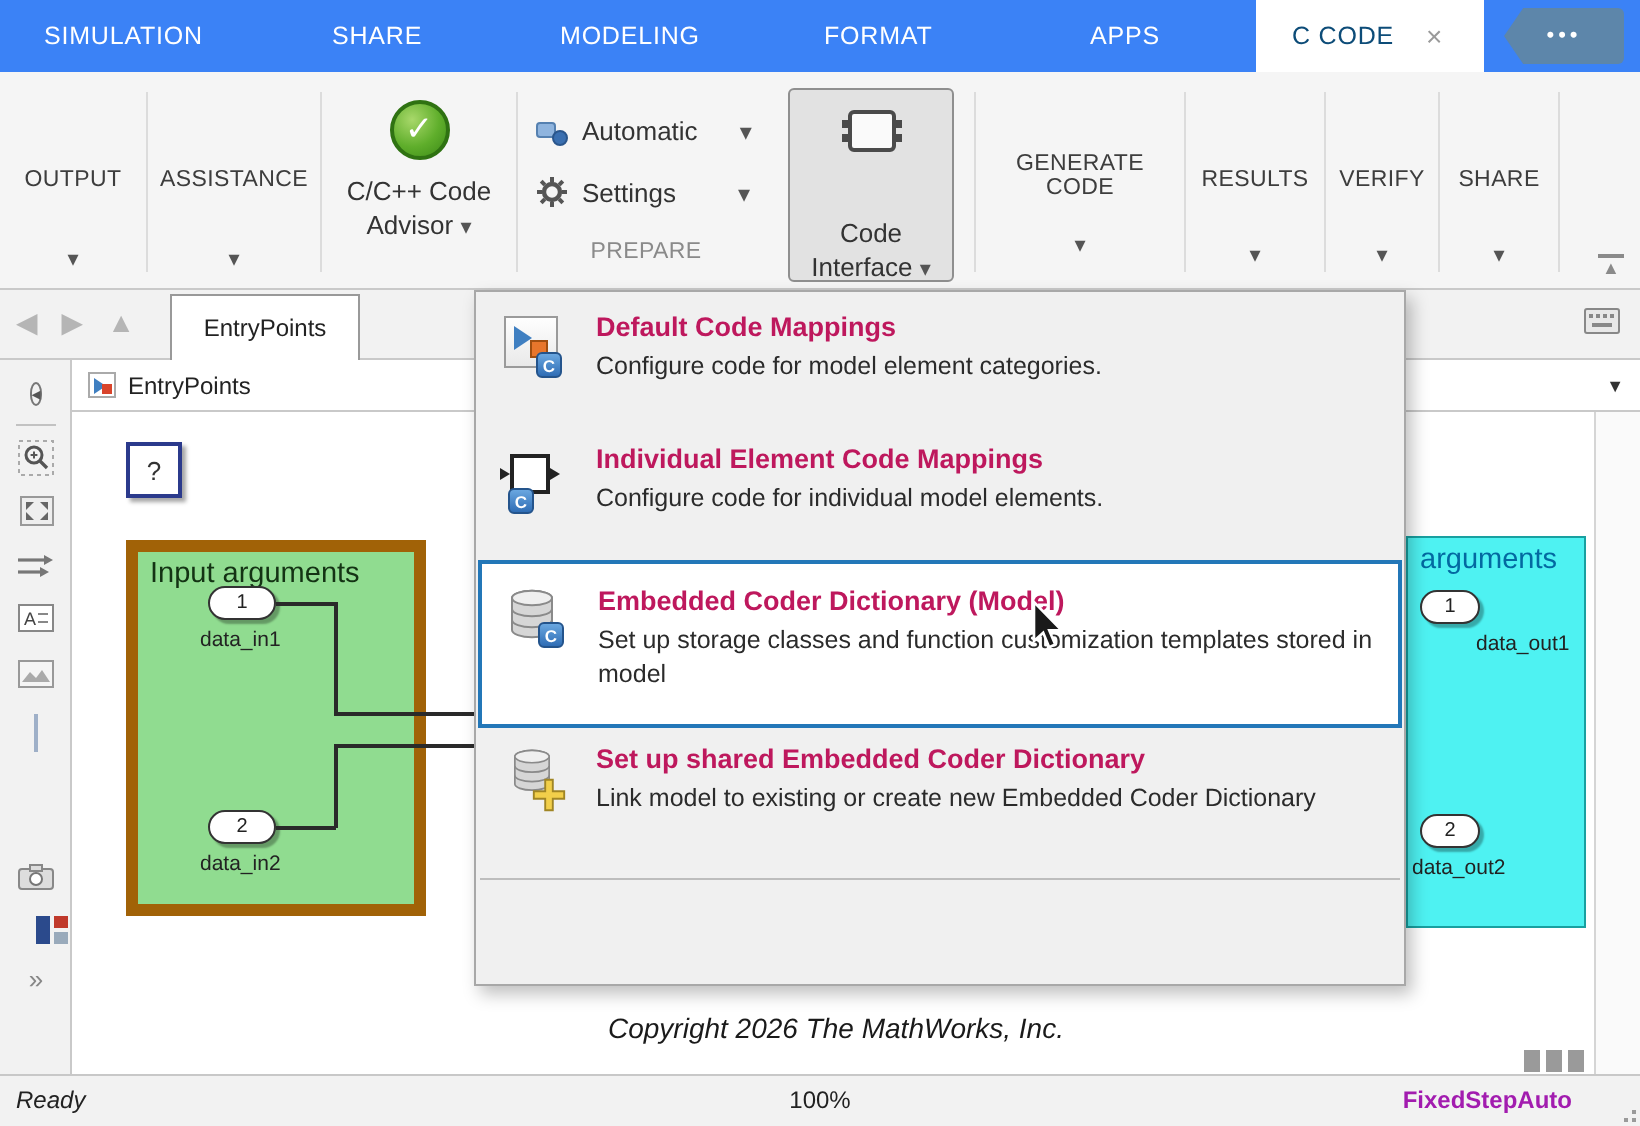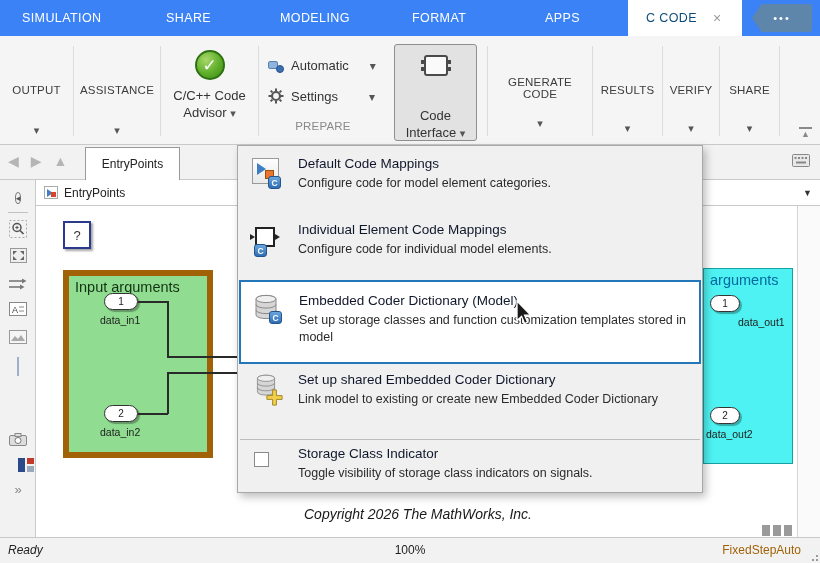--- a/index.html
+++ b/index.html
@@ -91,21 +91,21 @@
       font-style:italic;font-size:14px;color:#1a1a1a;}
   .hscroll{position:absolute;right:28px;bottom:1px;display:flex;gap:3px;}
   .hscroll i{display:block;width:8px;height:11px;background:#9a9a9a;}
 
   
   .menu{position:absolute;left:237px;top:145px;width:466px;height:348px;background:#f0f0f0;
       border:1px solid #a8a8a8;box-shadow:3px 4px 8px rgba(0,0,0,.25);z-index:10;}
   .mitem{position:absolute;left:2px;right:2px;}
   .mitem .ico{position:absolute;left:12px;top:2px;width:38px;height:34px;}
   .mitem .txt{margin-left:58px;width:398px;}
-  .mtitle{font-size:13.5px;font-weight:normal;color:#0f172a;}
+  .mtitle{font-size:13.5px;font-weight:bold;color:#be185d;}
   .mdesc{font-size:12.5px;color:#2b2b2b;margin-top:4px;line-height:17px;}
   .mitem-hl{position:absolute;left:1px;right:1px;background:#fff;border:2px solid #2377b8;}
   .msep{position:absolute;left:2px;right:2px;height:1px;background:#bdbdbd;}
   .c-badge{position:absolute;width:13px;height:13px;border-radius:3px;
       background:linear-gradient(#6aa7e0,#2f6db5);border:1px solid #24548c;color:#fff;
       font-size:8.5px;font-weight:bold;display:flex;align-items:center;justify-content:center;}
   .mi-box{position:relative;width:27px;height:26px;border:1px solid #9a9a9a;
       background:linear-gradient(#fefefe,#e9e9e9);}
   .mi-box .tri{position:absolute;left:4px;top:4px;width:0;height:0;border-left:9px solid #3f7fc1;
       border-top:6px solid transparent;border-bottom:6px solid transparent;}
@@ -118,21 +118,21 @@
   .checkbox{width:15px;height:15px;background:#fff;border:1px solid #8a8a8a;margin:4px 0 0 2px;}
 
   
   .cursor{position:absolute;left:516px;top:300px;z-index:20;}
 
   
   .statusbar{position:absolute;left:0;top:537px;width:820px;height:26px;background:#f2f2f2;
       border-top:1px solid #c8c8c8;font-size:12px;color:#222;}
   .statusbar .l{position:absolute;left:8px;top:5px;font-style:italic;}
   .statusbar .c{position:absolute;left:0;right:0;top:5px;text-align:center;}
-  .statusbar .r{position:absolute;right:19px;top:5px;color:#a16207;}
+  .statusbar .r{position:absolute;right:34px;top:5px;color:#a21caf;font-weight:bold;}
   .grip{position:absolute;right:2px;bottom:2px;width:10px;height:10px;}
   .grip i{position:absolute;width:2px;height:2px;background:#9a9a9a;}
 </style>
 </head>
 <body>
 
 <div id="app">
 
   <div class="tabbar">
     <span class="tab" style="left:22px">SIMULATION</span>
@@ -426,29 +426,20 @@
         </svg>
       </div>
       <div class="txt">
         <div class="mtitle">Set up shared Embedded Coder Dictionary</div>
         <div class="mdesc" style="width:420px">Link model to existing or create new Embedded Coder Dictionary</div>
       </div>
     </div>
 
     <div class="msep" style="top:293px"></div>
 
-    <div class="mitem" style="top:300px;height:46px">
-      <div class="ico">
-          <div class="checkbox"></div>
-        </div>
-      <div class="txt">
-        <div class="mtitle">Storage Class Indicator</div>
-        <div class="mdesc">Toggle visibility of storage class indicators on signals.</div>
-      </div>
-    </div>
   </div>
 
   <svg class="cursor" width="17" height="25" viewBox="0 0 17 25">
     <path d="M1 1 L1 20.5 L5.6 16.4 L8.6 23.6 L11.6 22.2 L8.6 15.2 L14.8 15.2 Z" fill="#1a1a1a" stroke="#fff" stroke-width="1.3"></path>
   </svg>
 
   <div class="statusbar">
     <span class="l">Ready</span>
     <span class="c">100%</span>
     <span class="r">FixedStepAuto</span>

